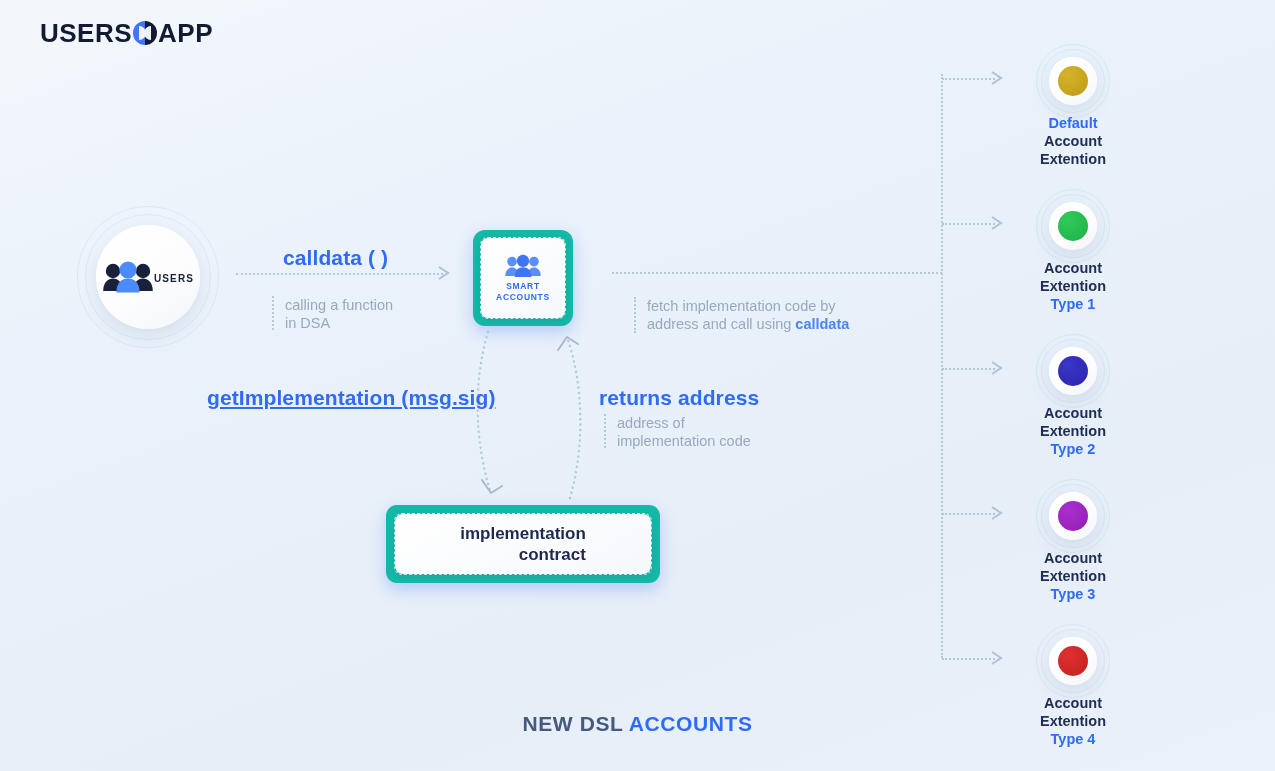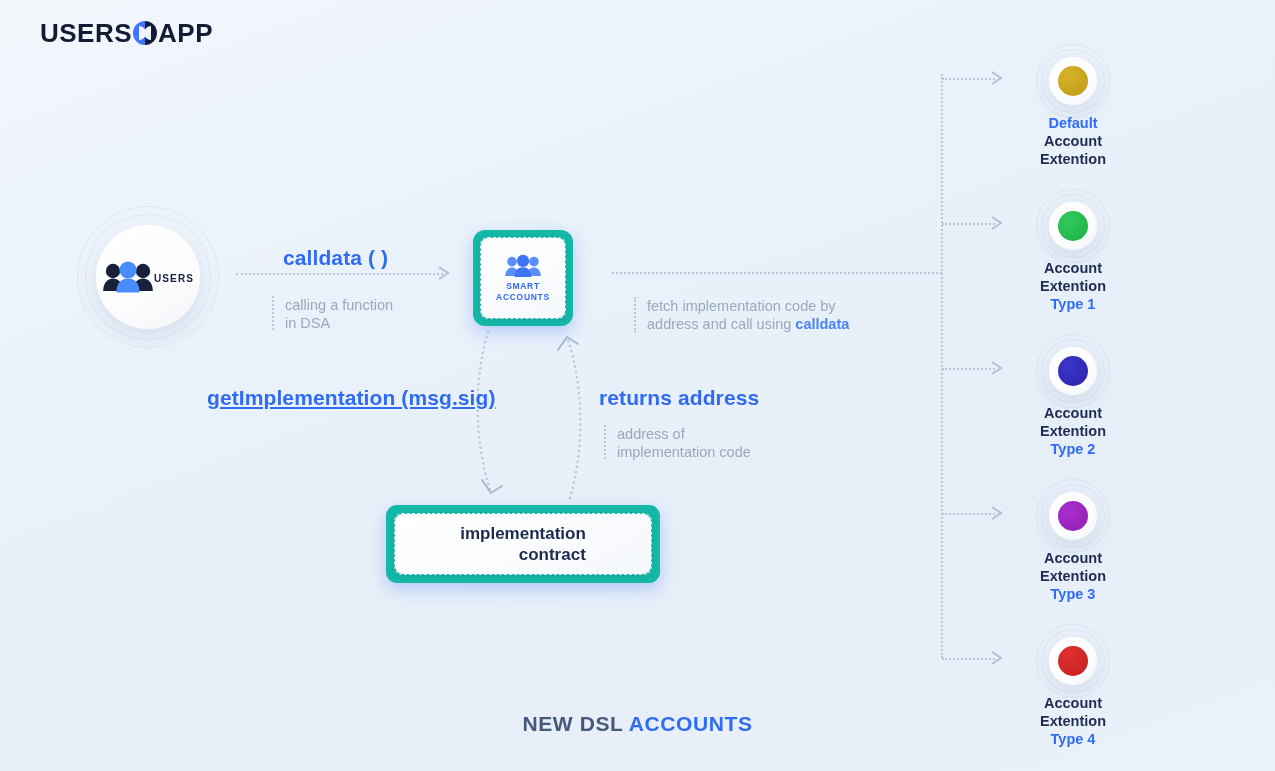--- a/index.html
+++ b/index.html
@@ -193,21 +193,21 @@
   <svg class="abs" style="left:460px;top:326px;" width="160" height="190">
     <path d="M28 6 C12 60 16 120 30 164" fill="none" stroke="#b7c6da" stroke-width="2.4" stroke-linecap="round" stroke-dasharray="0.1 5.2"></path>
     <polyline points="22,154 31,167 42,160" fill="none" stroke="#a9b9cf" stroke-width="2" stroke-linecap="round" stroke-linejoin="round"></polyline>
     <path d="M110 172 C126 116 122 56 108 14" fill="none" stroke="#b7c6da" stroke-width="2.4" stroke-linecap="round" stroke-dasharray="0.1 5.2"></path>
     <polyline points="98,24 107,11 118,18" fill="none" stroke="#a9b9cf" stroke-width="2" stroke-linecap="round" stroke-linejoin="round"></polyline>
   </svg>
 
   <div class="abs headline" style="left:207px;top:386px;text-decoration:underline;">getImplementation (msg.sig)</div>
 
   <div class="abs headline" style="left:599px;top:386px;">returns address</div>
-  <div class="abs subwrap" style="left:604px;top:425px;width:250px;">
+  <div class="abs subwrap" style="left:604px;top:414px;width:250px;">
     <div class="subbar" style="height:34px;"></div>
     <div class="sub">address of
 implementation code</div>
   </div>
 
   <div class="abs" id="impl-contract">
     <div class="bluebox">
       <div class="dash">
         <div class="inner">
           <div id="impl-text">implementation

